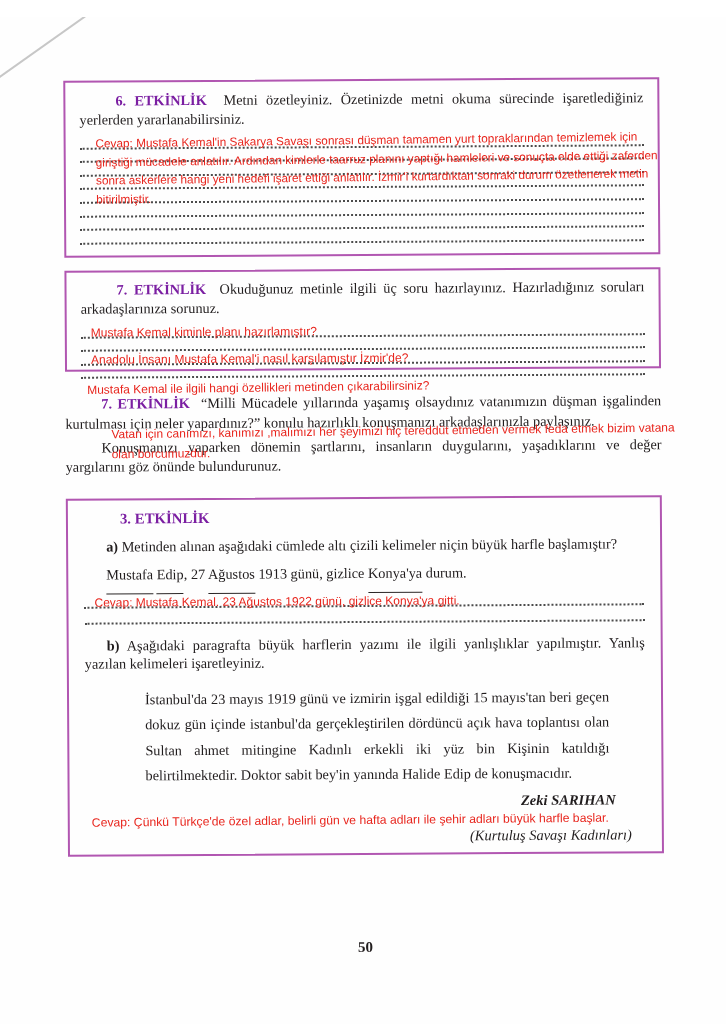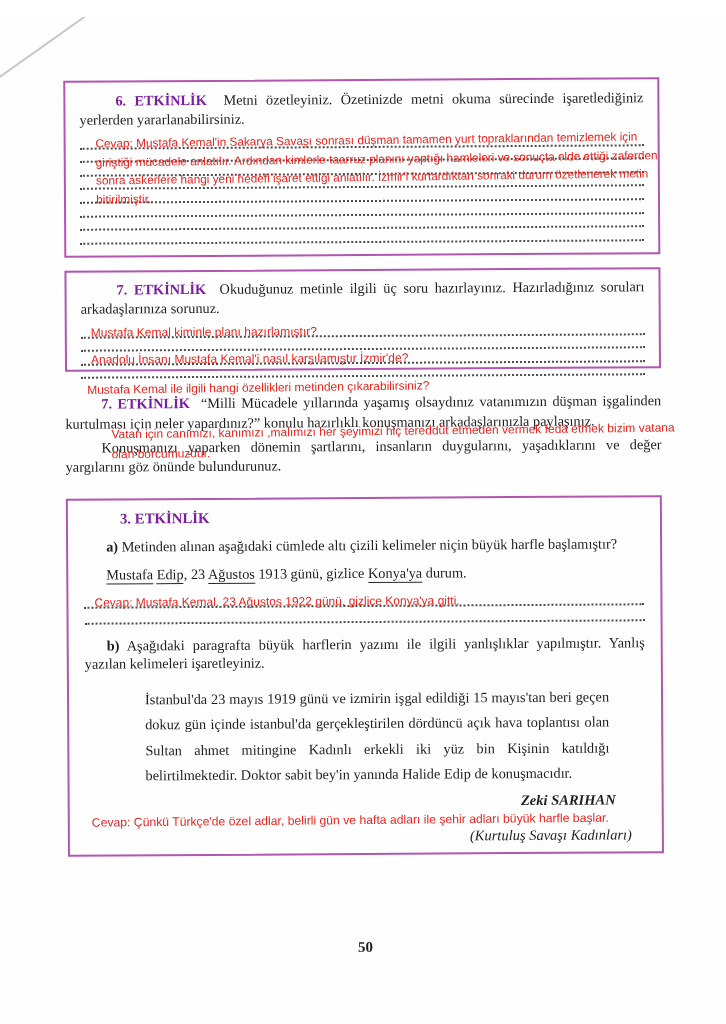--- a/index.html
+++ b/index.html
@@ -41,21 +41,21 @@
     position:absolute; top:29px; left:46px; width:585px;
     font-size:12px; line-height:19.8px; transform:rotate(-0.35deg);
   }
   .sec8 .p2 { margin-top:4px; }
 
   .h9 { font-size:14.8px; margin-left:36px; }
   .parta, .partb { font-size:14.3px; line-height:18.6px; text-align:justify; margin-top:10px; }
   .partb { margin-top:12px; }
   .blabel { font-weight:bold; }
   .sentence { font-size:14.3px; margin-top:10px; margin-left:22px; }
-  .u { border-bottom:1.3px solid #2a2626; padding-bottom:1px; }
+  .u { border-bottom:1.3px solid #2a2626; padding-bottom:11px; }
   .ans-a { margin-top:9px; }
   .para9 {
     margin:14px 36px 0 60px; font-size:14.3px; line-height:25.5px; text-align:justify;
   }
   .author { text-align:right; margin:5px 30px 0 0; font-style:italic; font-weight:bold; font-size:14.5px; }
   .red-b { margin-top:3px; margin-left:6px; font-size:12.2px; transform:rotate(-0.2deg); white-space:nowrap; }
   .source { text-align:right; margin:1px 14px 0 0; font-style:italic; font-size:14.5px; }
 
   .pagenum { position:absolute; top:922px; left:0; width:100%; text-align:center; font-weight:bold; font-size:15px; }
 </style>
@@ -106,21 +106,21 @@
       <div class="red red8">Vatan için canımızı, kanımızı ,malımızı her şeyimizi hiç tereddüt etmeden vermek feda etmek bizim vatana olan borcumuzdur.</div>
       <p class="indent p2">Konuşmanızı yaparken dönemin şartlarını, insanların duygularını, yaşadıklarını ve değer yargılarını göz önünde bulundurunuz.</p>
     </section>
 
     <section class="pbox box9">
       <p class="h9"><span class="actlabel">3. ETKİNLİK</span></p>
 
       <p class="parta indent-sm"><span class="blabel">a)</span>
         <span>Metinden alınan aşağıdaki cümlede altı çizili kelimeler niçin büyük harfle başlamıştır?</span></p>
 
-      <p class="sentence"><span class="u">Mustafa</span><span> </span><span class="u">Edip</span><span>, 23 </span><span class="u">Ağustos</span><span> 1913 günü, gizlice </span><span class="u">Konya'ya</span><span> durum.</span></p>
+      <p class="sentence"><span class="u">Mustafa</span><span> </span><span class="u">Edip</span><span>, 27 </span><span class="u">Ağustos</span><span> 1913 günü, gizlice </span><span class="u">Konya'ya</span><span> durum.</span></p>
 
       <div class="ans-a">
         <div class="dotrow15">
           <span class="red online">Cevap: Mustafa Kemal. 23 Ağustos 1922 günü, gizlice Konya'ya gitti.</span>
         </div>
         <div class="dotrow15"></div>
       </div>
 
       <p class="partb indent-sm"><span class="blabel">b)</span>
         <span>Aşağıdaki paragrafta büyük harflerin yazımı ile ilgili yanlışlıklar yapılmıştır. Yanlış yazılan kelimeleri işaretleyiniz.</span></p>

